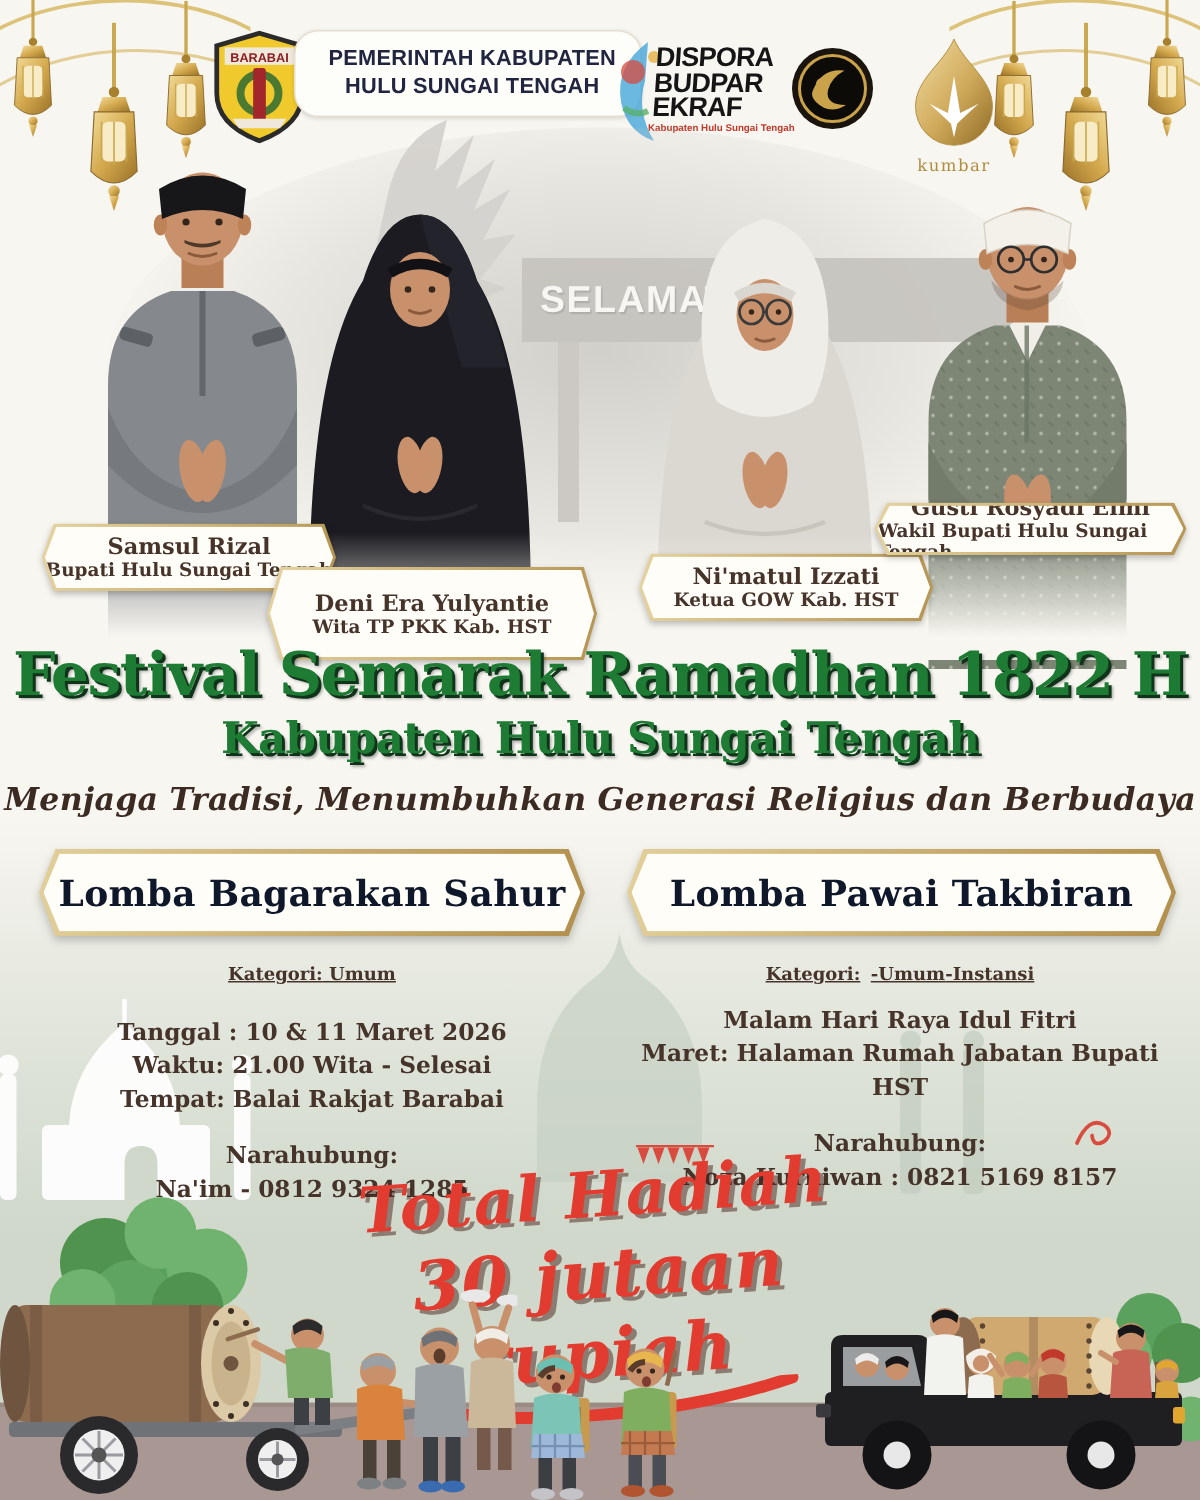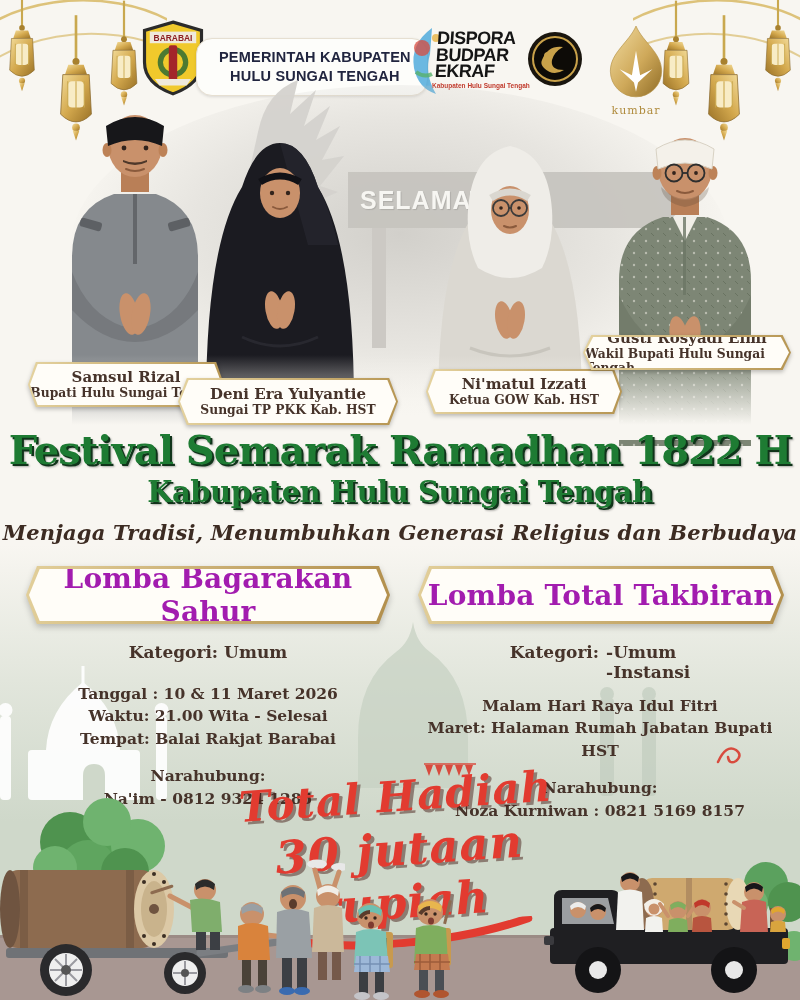--- a/index.html
+++ b/index.html
@@ -8,21 +8,21 @@
   .abs{position:absolute;}
 
   
   .bg-sage{left:0;top:545px;width:800px;height:395px;z-index:1;
     background:linear-gradient(180deg,rgba(207,216,202,0) 0%,rgba(207,216,202,.55) 35%,#cfd8ca 70%);}
   .bg-road{left:0;top:935px;width:800px;height:65px;background:#a89792;z-index:1;
     box-shadow:inset 0 3px 0 #9b8b85;}
   .sil{z-index:1;}
 
   
-  .gov{left:138px;top:20px;display:flex;align-items:flex-end;z-index:2;}
+  .gov{left:138px;top:20px;display:flex;align-items:flex-start;z-index:2;}
   .gov-pill{margin-left:-12px;background:#fdfdfa;border:1px solid #e6dfd1;border-radius:16px;
     padding:9px 16px 9px 22px;font-family:"Liberation Sans",sans-serif;font-weight:bold;
     font-size:14.5px;line-height:1.3;color:#21253f;text-align:center;letter-spacing:.2px;
     box-shadow:0 1px 3px rgba(0,0,0,.12);}
   .dispora{left:402px;top:22px;width:122px;height:76px;z-index:2;}
   .dispora-text{position:absolute;left:34px;top:8px;font-family:"Liberation Sans",sans-serif;
     font-weight:bold;font-size:18px;line-height:.92;color:#151515;letter-spacing:-.5px;
     transform:skew(-4deg);}
   .dispora-sub{position:absolute;left:30px;top:60px;font-family:"Liberation Sans",sans-serif;
     font-weight:bold;font-size:6.5px;color:#c0392b;white-space:nowrap;}
@@ -62,28 +62,28 @@
   .tagline{left:0;top:520px;width:800px;text-align:center;z-index:5;font-style:italic;
       font-weight:bold;font-size:21px;color:#3c2b22;letter-spacing:.2px;}
 
   
   .banner{z-index:5;filter:drop-shadow(0 3px 3px rgba(0,0,0,.22));}
   .banner .bn-out{position:absolute;inset:0;background:linear-gradient(100deg,#e2cf9a,#b28f4c);
     clip-path:polygon(3% 0%,97% 0%,100% 50%,97% 100%,3% 100%,0% 50%);}
   .banner .bn-in{position:absolute;inset:3px;background:#fffdf8;
     clip-path:polygon(3% 0%,97% 0%,100% 50%,97% 100%,3% 100%,0% 50%);
     display:flex;justify-content:center;align-items:center;}
-  .bn-title{font-weight:bold;font-size:28px;color:#a21caf;letter-spacing:.2px;text-align:center;}
+  .bn-title{font-weight:bold;font-size:24px;color:#0f172a;letter-spacing:.2px;}
 
   
   .col{z-index:5;text-align:center;color:#46332a;font-weight:bold;}
-  .col .cat{font-size:17px;}
+  .col .cat{font-size:12px;text-decoration:underline;}
   .col.left .cat{margin-bottom:21px;}
   .col.right .cat{margin-bottom:13px;display:flex;justify-content:center;gap:7px;text-align:left;}
-  .cat-col{display:flex;flex-direction:column;}
+  .cat-col{display:flex;flex-direction:row;align-items:flex-end;}
   .lines{font-size:15.5px;line-height:1.45;margin-bottom:15px;}
   .contact{font-size:15.5px;line-height:1.45;}
 
   
   .prize{left:205px;top:772px;width:390px;text-align:center;z-index:6;transform:rotate(-4deg);
     font-style:italic;font-weight:bold;color:#e23b30;}
   .pz1{font-size:42px;letter-spacing:1px;text-shadow:3px 3px 0 rgba(72,32,26,.5);}
   .pz2{font-size:45px;letter-spacing:1px;margin-top:2px;text-shadow:3px 3px 0 rgba(72,32,26,.5);}
 
   .illus{z-index:7;}
@@ -334,32 +334,32 @@
     <circle cx="79" cy="92" r="1.9" fill="#33241c"></circle>
       <circle cx="101" cy="92" r="1.9" fill="#33241c"></circle>
     <path d="M66 106 Q90 130 114 106 Q112 122 90 126 Q68 122 66 106 Z" fill="#55402f" opacity=".25"></path>
     <path d="M82 110 Q90 114 98 110" stroke="#8a5a3c" stroke-width="2" fill="none" stroke-linecap="round"></path>
     <ellipse cx="84" cy="256" rx="9" ry="21" transform="rotate(-10 84 256)" fill="#c9916b"></ellipse>
     <ellipse cx="96" cy="256" rx="9" ry="21" transform="rotate(10 96 256)" fill="#c9916b"></ellipse>
   </svg>
 
   <div class="abs fade"></div>
 
-  <div class="abs ribbon" style="left:28px;top:362px;width:196px;height:45px;">
+  <div class="abs ribbon" style="left:28px;top:349px;width:196px;height:45px;">
     <div class="rb-out"></div>
     <div class="rb-in">
       <div class="rb-name">Samsul Rizal</div>
       <div class="rb-role">Bupati Hulu Sungai Tengah</div>
     </div>
   </div>
-  <div class="abs ribbon" style="left:178px;top:378px;width:220px;height:47px;text-decoration:underline;">
+  <div class="abs ribbon" style="left:178px;top:378px;width:220px;height:62px;text-decoration:underline;">
     <div class="rb-out"></div>
     <div class="rb-in">
       <div class="rb-name">Deni Era Yulyantie</div>
-      <div class="rb-role">Sungai TP PKK Kab. HST</div>
+      <div class="rb-role">Wita TP PKK Kab. HST</div>
     </div>
   </div>
   <div class="abs ribbon" style="left:426px;top:369px;width:196px;height:45px;">
     <div class="rb-out"></div>
     <div class="rb-in">
       <div class="rb-name">Ni'matul Izzati</div>
       <div class="rb-role">Ketua GOW Kab. HST</div>
     </div>
   </div>
   <div class="abs ribbon" style="left:583px;top:335px;width:208px;height:35px;">
@@ -378,21 +378,21 @@
 
   <div class="abs banner" style="left:26px;top:566px;width:364px;height:58px;">
     <div class="bn-out"></div>
     <div class="bn-in">
         <span class="bn-title">Lomba Bagarakan Sahur</span>
       </div>
   </div>
   <div class="abs banner" style="left:418px;top:566px;width:366px;height:58px;">
     <div class="bn-out"></div>
     <div class="bn-in">
-        <span class="bn-title">Lomba Total Takbiran</span>
+        <span class="bn-title">Lomba Pawai Takbiran</span>
       </div>
   </div>
 
   <div class="abs col left" style="left:38px;top:642px;width:340px;">
     <div class="cat">
       <span>Kategori:</span>
       <span>Umum</span>
     </div>
     <div class="lines">
       <div>Tanggal : 10 &amp; 11 Maret 2026</div>

